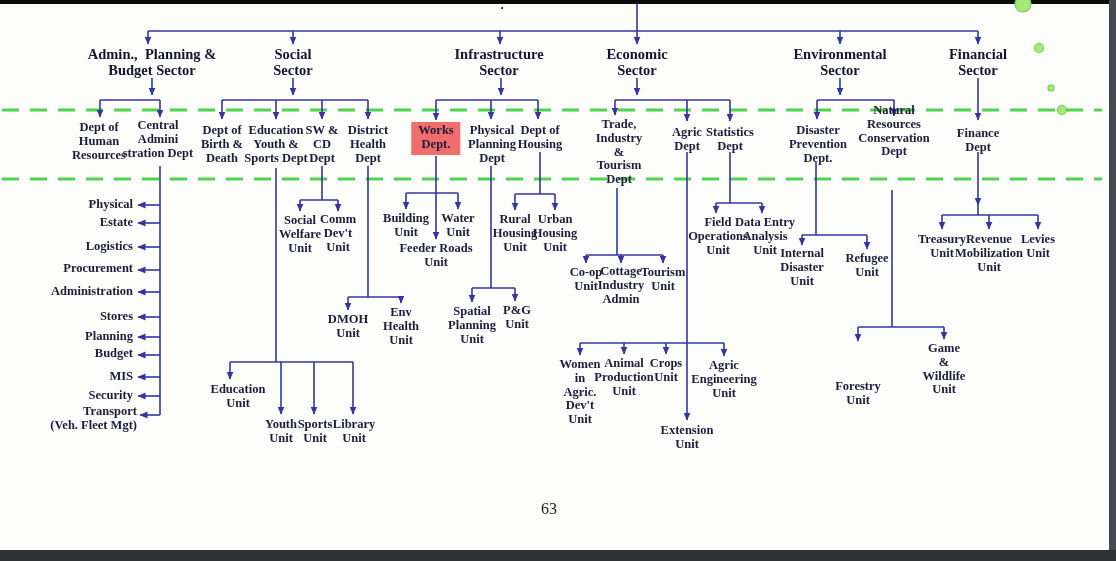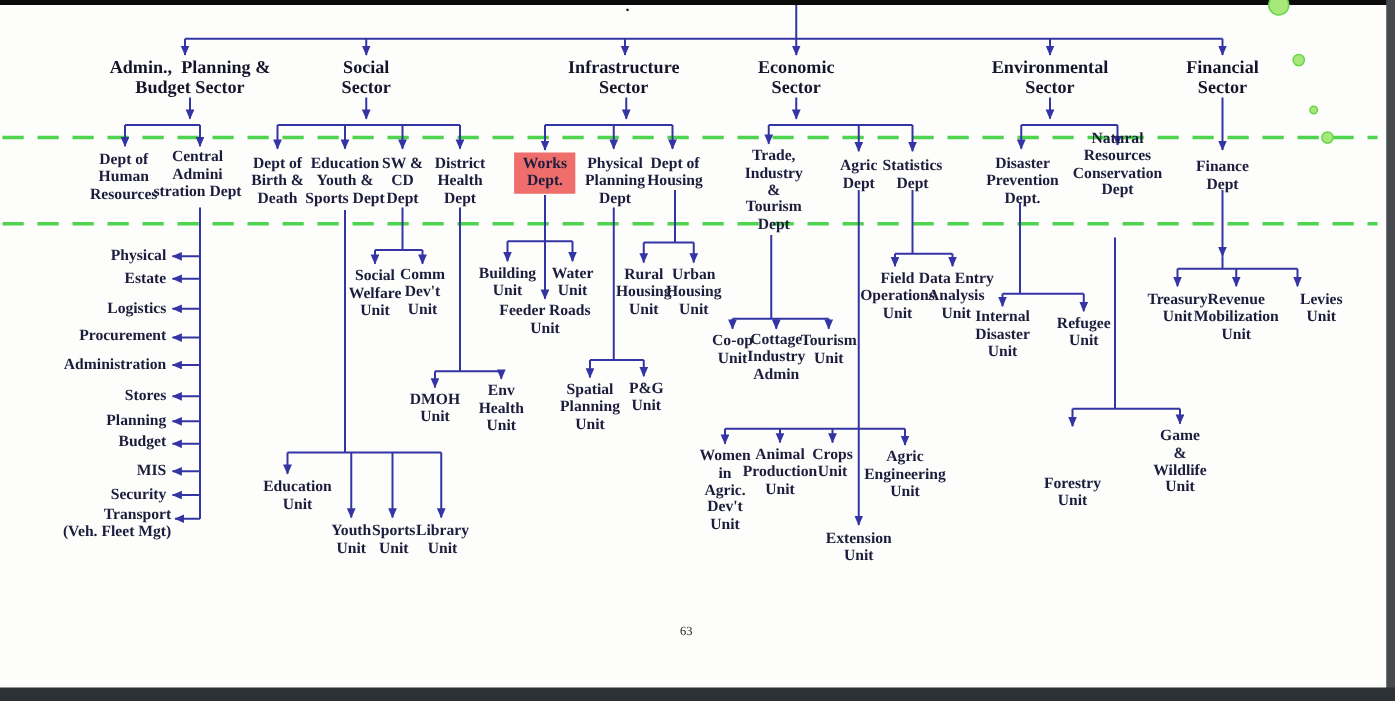--- a/index.html
+++ b/index.html
@@ -9,21 +9,21 @@
   .page{position:absolute;inset:0;background:#fdfdfc;}
   #chart-svg{position:absolute;left:0;top:0;z-index:2;pointer-events:none;}
   #nodes{position:absolute;left:0;top:0;width:100%;height:100%;z-index:3;}
   .node{position:absolute;transform:translateX(-50%);text-align:center;white-space:pre;
         font-weight:bold;font-size:12.5px;line-height:1.1;color:#1c1c3c;}
   .node.sector{font-size:14.5px;line-height:1.1;color:#14142a;}
   .node.right{transform:translateX(-100%);text-align:right;}
   .node.highlight{background:#ef6e6c;padding:2px 7px 3px 7px;}
   .node.mark{font-size:13px;color:#111;}
   .pagenum{position:absolute;left:549px;top:500px;transform:translateX(-50%);
-           font-size:10px;color:#1d1d1d;z-index:3;}
+           font-size:16px;color:#1d1d1d;z-index:3;}
   .bar{position:absolute;z-index:4;}
   .bar.top{left:0;top:0;width:1116px;height:4px;z-index:1;}
   .bar.right{left:1109px;top:0;width:7px;height:561px;}
   .bar.bottom{left:0;top:550px;width:1116px;height:11px;}
 </style>
 </head>
 <body>
 
 <div class="screen">
   <div class="page" style="background: rgb(253, 253, 252);">
@@ -282,21 +282,21 @@
 Unit</div>
         <div class="node unit" style="left: 944px; top: 342px;">Game
 &amp;
 Wildlife
 Unit</div>
         <div class="node unit" style="left: 942px; top: 233px;">Treasury
 Unit</div>
         <div class="node unit" style="left: 989px; top: 233px;">Revenue
 Mobilization
 Unit</div>
-        <div class="node unit" style="left: 1038px; top: 233px; margin-left: 19px;">Levies
+        <div class="node unit" style="left: 1038px; top: 233px;">Levies
 Unit</div>
       </div>
     <div class="pagenum">63</div>
   </div>
   <div class="bar top" id="top-bar" style="background: rgb(11, 11, 11);"></div>
   <div class="bar right" id="right-bar" style="background: rgb(70, 73, 77);"></div>
   <div class="bar bottom" id="bottom-bar" style="background: rgb(44, 49, 54);"></div>
 </div>
 
 </body></html>

